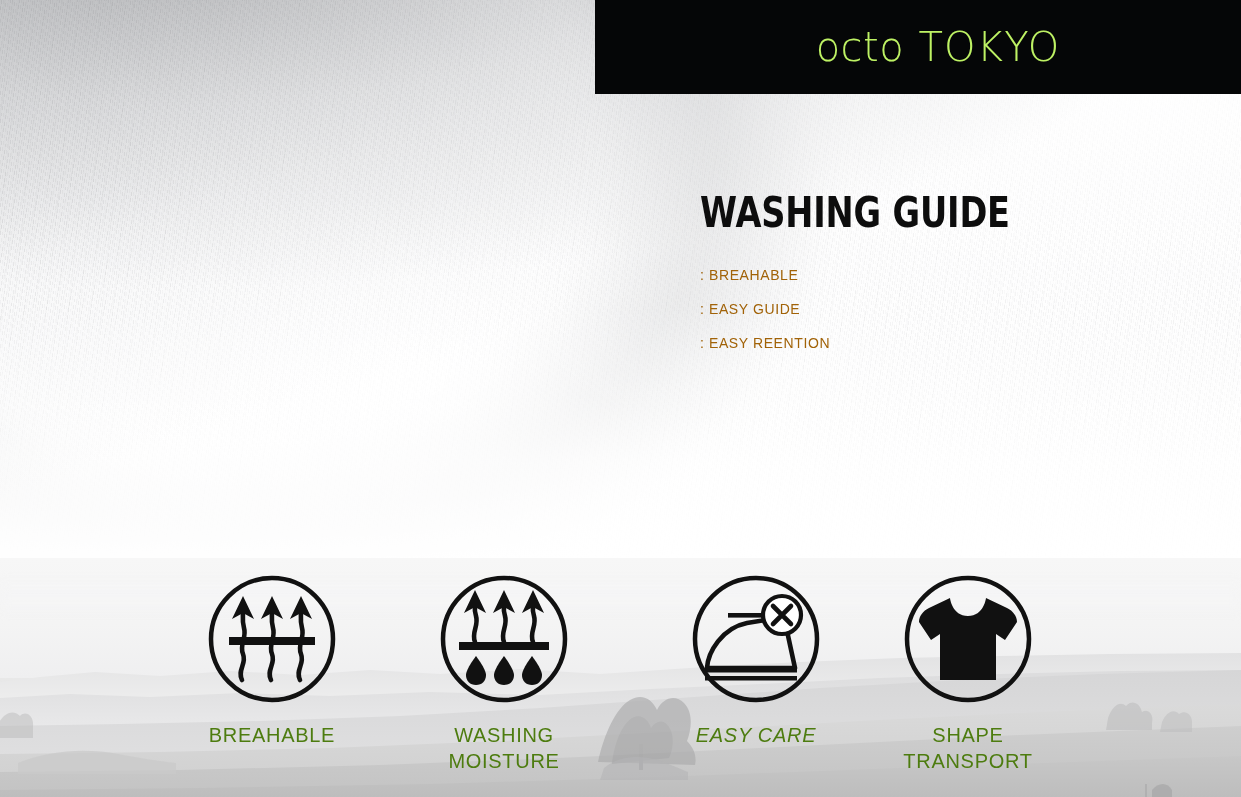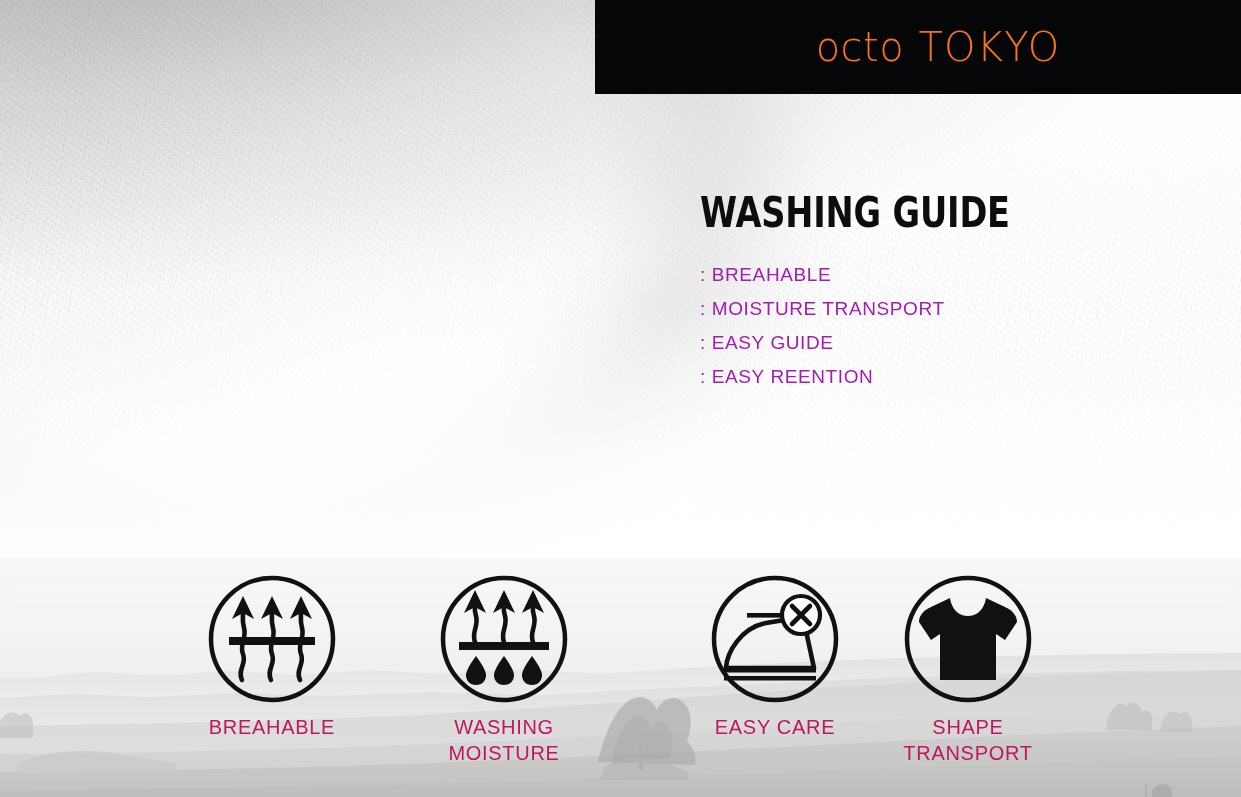--- a/index.html
+++ b/index.html
@@ -107,21 +107,21 @@
   .landscape svg{ position:absolute; left:0; top:0; width:1241px; height:239px; display:block; }
 
   
   .logobar{
     position:absolute; left:595px; top:0;
     width:646px; height:94px;
     background:#050607;
     display:flex; align-items:center; justify-content:center;
   }
   .logobar .brand{
-    color:#f97316;
+    color:#bef264;
     font-family:"DejaVu Sans", sans-serif;
     font-size:40px;
     font-weight:300;
     letter-spacing:1.5px;
     line-height:1;
     white-space:nowrap;
     transform:translateX(20px);
   }
   .logobar .brand .lower{ text-transform:none; letter-spacing:0.5px; }
   .logobar .brand .upper{ letter-spacing:1.2px; }
@@ -139,24 +139,24 @@
     color:#0d0d0d;
     line-height:1.0;
     transform:scaleX(0.80);
     transform-origin:left center;
     white-space:nowrap;
     margin-bottom:24px;
   }
   .guide ul{ list-style:none; }
   .guide li{
     font-family:"Liberation Sans", sans-serif;
-    font-size:19px;
+    font-size:14px;
     font-weight:400;
     letter-spacing:0.6px;
-    color:#a21caf;
+    color:#a16207;
     line-height:34px;
     white-space:nowrap;
   }
 
   
   .features{
     position:absolute; left:0; top:560px;
     width:1241px; height:237px;
   }
   .feature{
@@ -164,31 +164,31 @@
     width:200px;
     text-align:center;
     top:0;
   }
   .feature .badge{
     width:130px; height:130px;
     margin:14px auto 0;
     display:block;
   }
   .feature .cap{
-    margin-top:10px;
+    margin-top:18px;
     font-family:"Liberation Sans", sans-serif;
     font-size:20px;
     font-weight:400;
     letter-spacing:0.7px;
-    color:#be185d;
+    color:#4d7c0f;
     line-height:26px;
   }
   .f0{ left:172px; }
   .f1{ left:404px; }
-  .f2{ left:675px; }
+  .f2{ left:656px;font-style:italic; }
   .f3{ left:868px; }
 </style>
 </head>
 <body>
 
 <div class="poster">
 
   <div class="fabric">
     <div class="rib"></div>
     <div class="rib2"></div>
@@ -271,21 +271,20 @@
   <div class="logobar">
     <div class="brand">
       <span class="lower">octo</span><span>&nbsp;</span><span class="upper">TOKYO</span>
     </div>
   </div>
 
   <div class="guide">
     <h1>WASHING GUIDE</h1>
     <ul>
       <li>: BREAHABLE</li>
-      <li>: MOISTURE TRANSPORT</li>
       <li>: EASY GUIDE</li>
       <li>: EASY REENTION</li>
     </ul>
   </div>
 
   <div class="features">
 
     <div class="feature f0">
       <svg class="badge" viewBox="0 0 130 130">
         <circle cx="65" cy="65" r="61" fill="none" stroke="#111" stroke-width="4.5"></circle>

